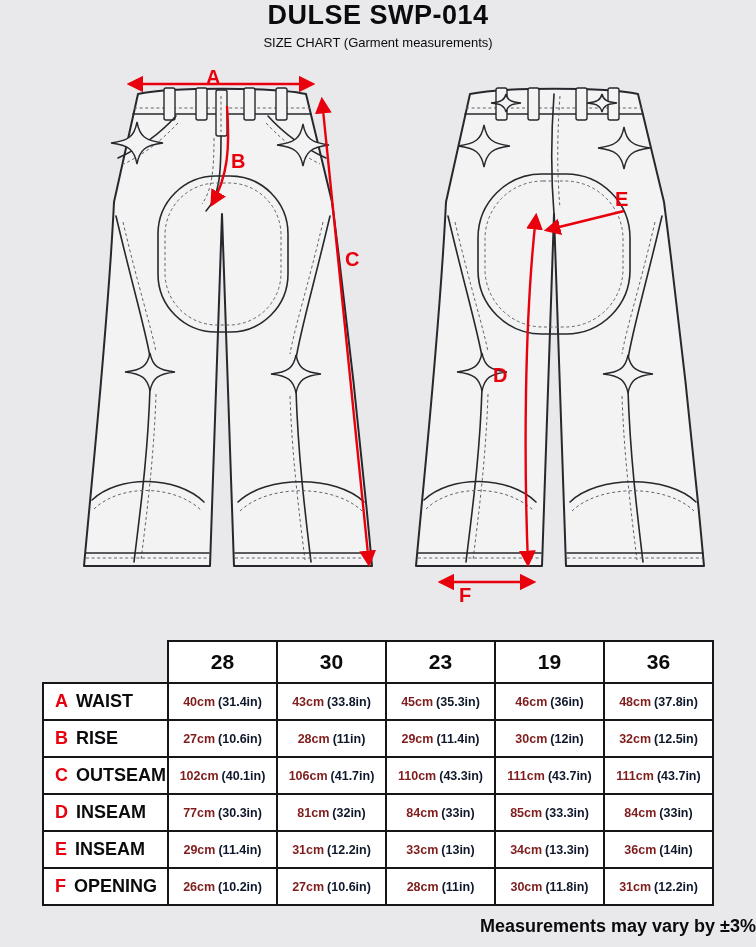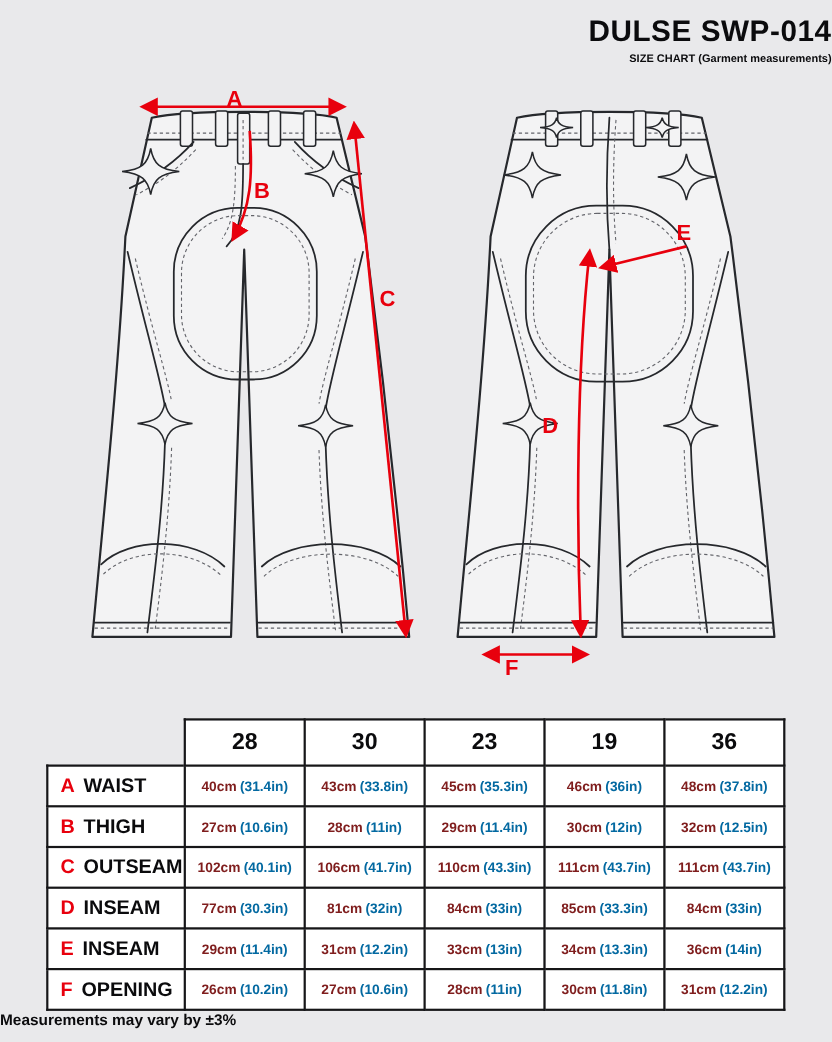--- a/index.html
+++ b/index.html
@@ -5,23 +5,23 @@
   html,body{margin:0;padding:0;}
   body{
     width:756px;height:947px;
     background:#e9e9eb;
     font-family:"Liberation Sans", sans-serif;
     color:#0b0b0d;
     overflow:hidden;
     position:relative;
   }
   
-  .header{text-align:right;padding-top:13px;height:64px;}
+  .header{text-align:center;height:64px;}
   .title{font-size:27px;font-weight:bold;letter-spacing:.5px;}
-  .subtitle{font-size:10px;font-weight:bold;margin-top:4px;}
+  .subtitle{font-size:13px;font-weight:normal;margin-top:4px;}
   
   .diagram{position:relative;width:756px;height:570px;}
   .diagram svg{position:absolute;left:0;top:0;}
   .ol{fill:#f3f3f4;stroke:#26282c;stroke-width:2;stroke-linejoin:round;}
   .ln{fill:none;stroke:#26282c;stroke-width:1.6;stroke-linecap:round;}
   .st{fill:none;stroke:#63646a;stroke-width:1;stroke-dasharray:3 2.6;}
   .loop{fill:#f3f3f4;stroke:#26282c;stroke-width:1.4;}
   .red-line{fill:none;stroke:#e8000d;stroke-width:2.4;}
   .measure-label{
     position:absolute;font-size:20px;font-weight:bold;color:#e8000d;
@@ -37,24 +37,24 @@
     overflow:hidden;white-space:nowrap;
   }
   .size-table th.corner{border:none;background:transparent;}
   .size-table thead th{height:38px;font-size:21px;font-weight:bold;text-align:center;margin-top:24px;}
   .size-table th.rowhead{
     height:33px;text-align:left;padding-left:11px;font-size:18px;font-weight:bold;
   }
   .letter{color:#e8000d;font-weight:bold;margin-right:8px;}
   .size-table td.val{text-align:center;font-size:12.5px;}
   .cm{font-weight:bold;color:#7f1d1d;}
-  .inch{font-weight:bold;color:#0369a1;margin-left:3px;}
+  .inch{font-weight:bold;color:#0f172a;margin-left:3px;}
   
   .footer{
-    text-align:left;font-size:14px;font-weight:bold;
+    text-align:right;font-size:18px;font-weight:bold;margin-top:10px;
   }
 </style>
 </head>
 <body>
 
 <div class="header">
   <div class="title">DULSE SWP-014</div>
   <div class="subtitle">SIZE CHART (Garment measurements)</div>
 </div>
 
@@ -213,21 +213,21 @@
   <tbody>
     <tr>
       <th class="rowhead"><span class="letter">A</span><span class="name">WAIST</span></th>
       <td class="val"><span class="cm">40cm</span><span class="inch">(31.4in)</span></td>
       <td class="val"><span class="cm">43cm</span><span class="inch">(33.8in)</span></td>
       <td class="val"><span class="cm">45cm</span><span class="inch">(35.3in)</span></td>
       <td class="val"><span class="cm">46cm</span><span class="inch">(36in)</span></td>
       <td class="val"><span class="cm">48cm</span><span class="inch">(37.8in)</span></td>
     </tr>
     <tr>
-      <th class="rowhead"><span class="letter">B</span><span class="name">THIGH</span></th>
+      <th class="rowhead"><span class="letter">B</span><span class="name">RISE</span></th>
       <td class="val"><span class="cm">27cm</span><span class="inch">(10.6in)</span></td>
       <td class="val"><span class="cm">28cm</span><span class="inch">(11in)</span></td>
       <td class="val"><span class="cm">29cm</span><span class="inch">(11.4in)</span></td>
       <td class="val"><span class="cm">30cm</span><span class="inch">(12in)</span></td>
       <td class="val"><span class="cm">32cm</span><span class="inch">(12.5in)</span></td>
     </tr>
     <tr>
       <th class="rowhead"><span class="letter">C</span><span class="name">OUTSEAM</span></th>
       <td class="val"><span class="cm">102cm</span><span class="inch">(40.1in)</span></td>
       <td class="val"><span class="cm">106cm</span><span class="inch">(41.7in)</span></td>

